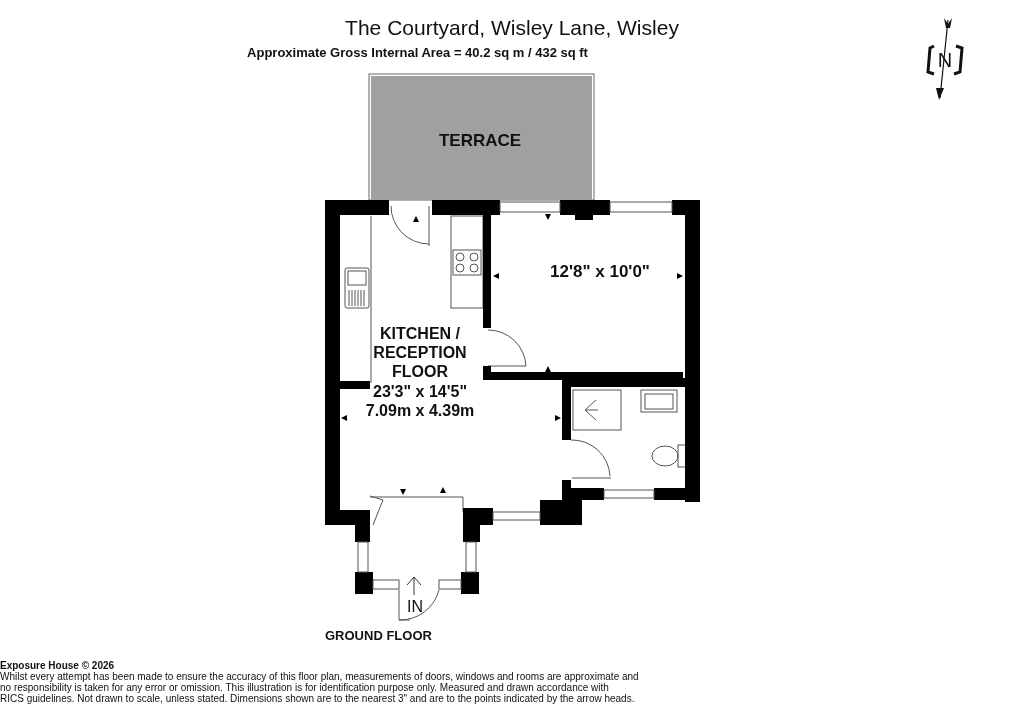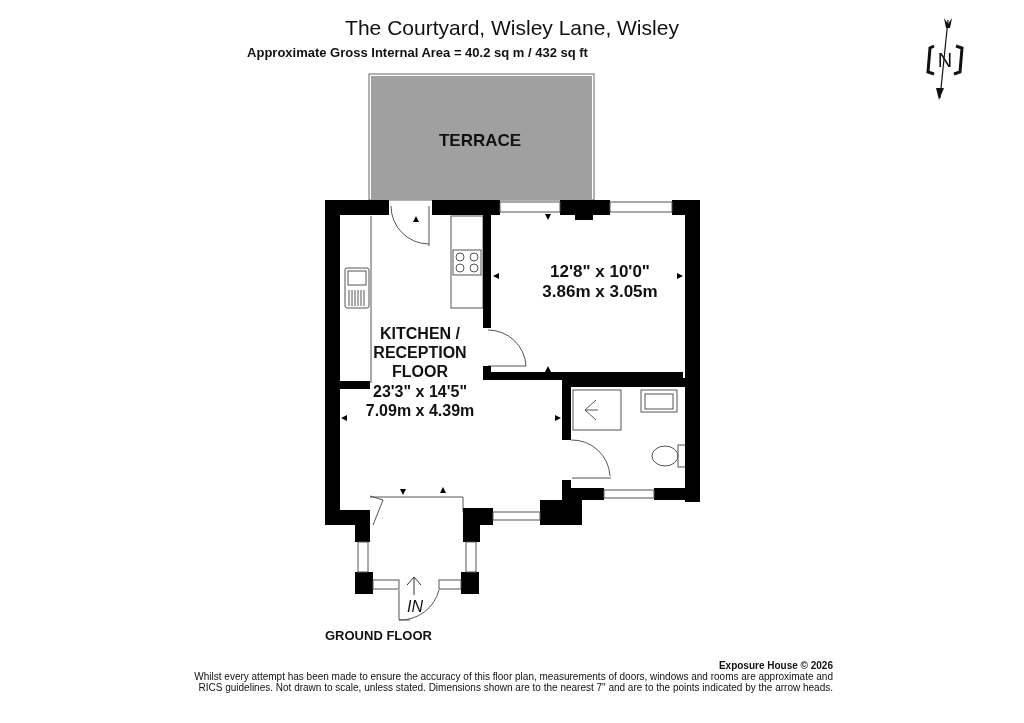--- a/index.html
+++ b/index.html
@@ -1,21 +1,21 @@
 <!DOCTYPE html>
 <html><head>
 <meta charset="utf-8">
 <style>
   html,body{margin:0;padding:0;background:#fff;}
   body{width:1024px;height:723px;position:relative;overflow:hidden;font-family:"Liberation Sans",sans-serif;color:#111;}
   .title{position:absolute;left:0;width:1024px;top:16px;text-align:center;font-weight:normal;font-size:21px;}
   .subtitle{position:absolute;left:0;width:835px;top:45px;text-align:center;font-weight:bold;font-size:13px;}
   .plan{position:absolute;left:0;top:0;}
   .lbl{position:absolute;font-weight:bold;text-align:center;line-height:1.2;}
-  .footer{position:absolute;left:0;width:833px;text-align:right;font-size:10px;line-height:11px;}
+  .footer{position:absolute;left:0;width:833px;text-align:left;font-size:10px;line-height:11px;}
   .footer .b{font-weight:bold;}
   .floor{position:absolute;left:325px;top:628px;font-weight:bold;font-size:13px;}
   .compass{position:absolute;left:920px;top:14px;}
 </style>
 </head>
 <body>
 
 <div class="title">The Courtyard, Wisley Lane, Wisley</div>
 <div class="subtitle">Approximate Gross Internal Area = 40.2 sq m / 432 sq ft</div>
 
@@ -144,32 +144,32 @@
     <path d="M403 495 l-3 -6 h6 z"></path>
     <path d="M443 487 l-3 6 h6 z"></path>
     <path d="M416 216 l-3 6 h6 z"></path>
   </g>
 </svg>
 
 <div class="lbl" style="left:420px;top:131px;width:120px;font-size:17px;text-align:center;">TERRACE</div>
 
 <div class="lbl" style="left:515px;top:262px;width:170px;font-size:17px;">
   <div>12'8" x 10'0"</div>
-  <div>3.86m x 3.05m</div>
 </div>
 
 <div class="lbl" style="left:360px;top:324px;width:120px;font-size:16px;">
   <div>KITCHEN /</div>
   <div>RECEPTION</div>
   <div>FLOOR</div>
   <div>23'3" x 14'5"</div>
   <div>7.09m x 4.39m</div>
 </div>
 
-<div class="lbl" style="left:400px;top:597px;width:30px;font-size:16px;font-weight:normal;font-style:italic;">IN</div>
+<div class="lbl" style="left:400px;top:597px;width:30px;font-size:16px;font-weight:normal;">IN</div>
 
 <div class="floor">GROUND FLOOR</div>
 
 <div class="footer" style="top:660px;">
   <div class="b">Exposure House © 2026</div>
   <div>Whilst every attempt has been made to ensure the accuracy of this floor plan, measurements of doors, windows and rooms are approximate and</div>
-  <div>RICS guidelines. Not drawn to scale, unless stated. Dimensions shown are to the nearest 7" and are to the points indicated by the arrow heads.</div>
+  <div>no responsibility is taken for any error or omission. This illustration is for identification purpose only. Measured and drawn accordance with</div>
+  <div>RICS guidelines. Not drawn to scale, unless stated. Dimensions shown are to the nearest 3" and are to the points indicated by the arrow heads.</div>
 </div>
 
 </body></html>

